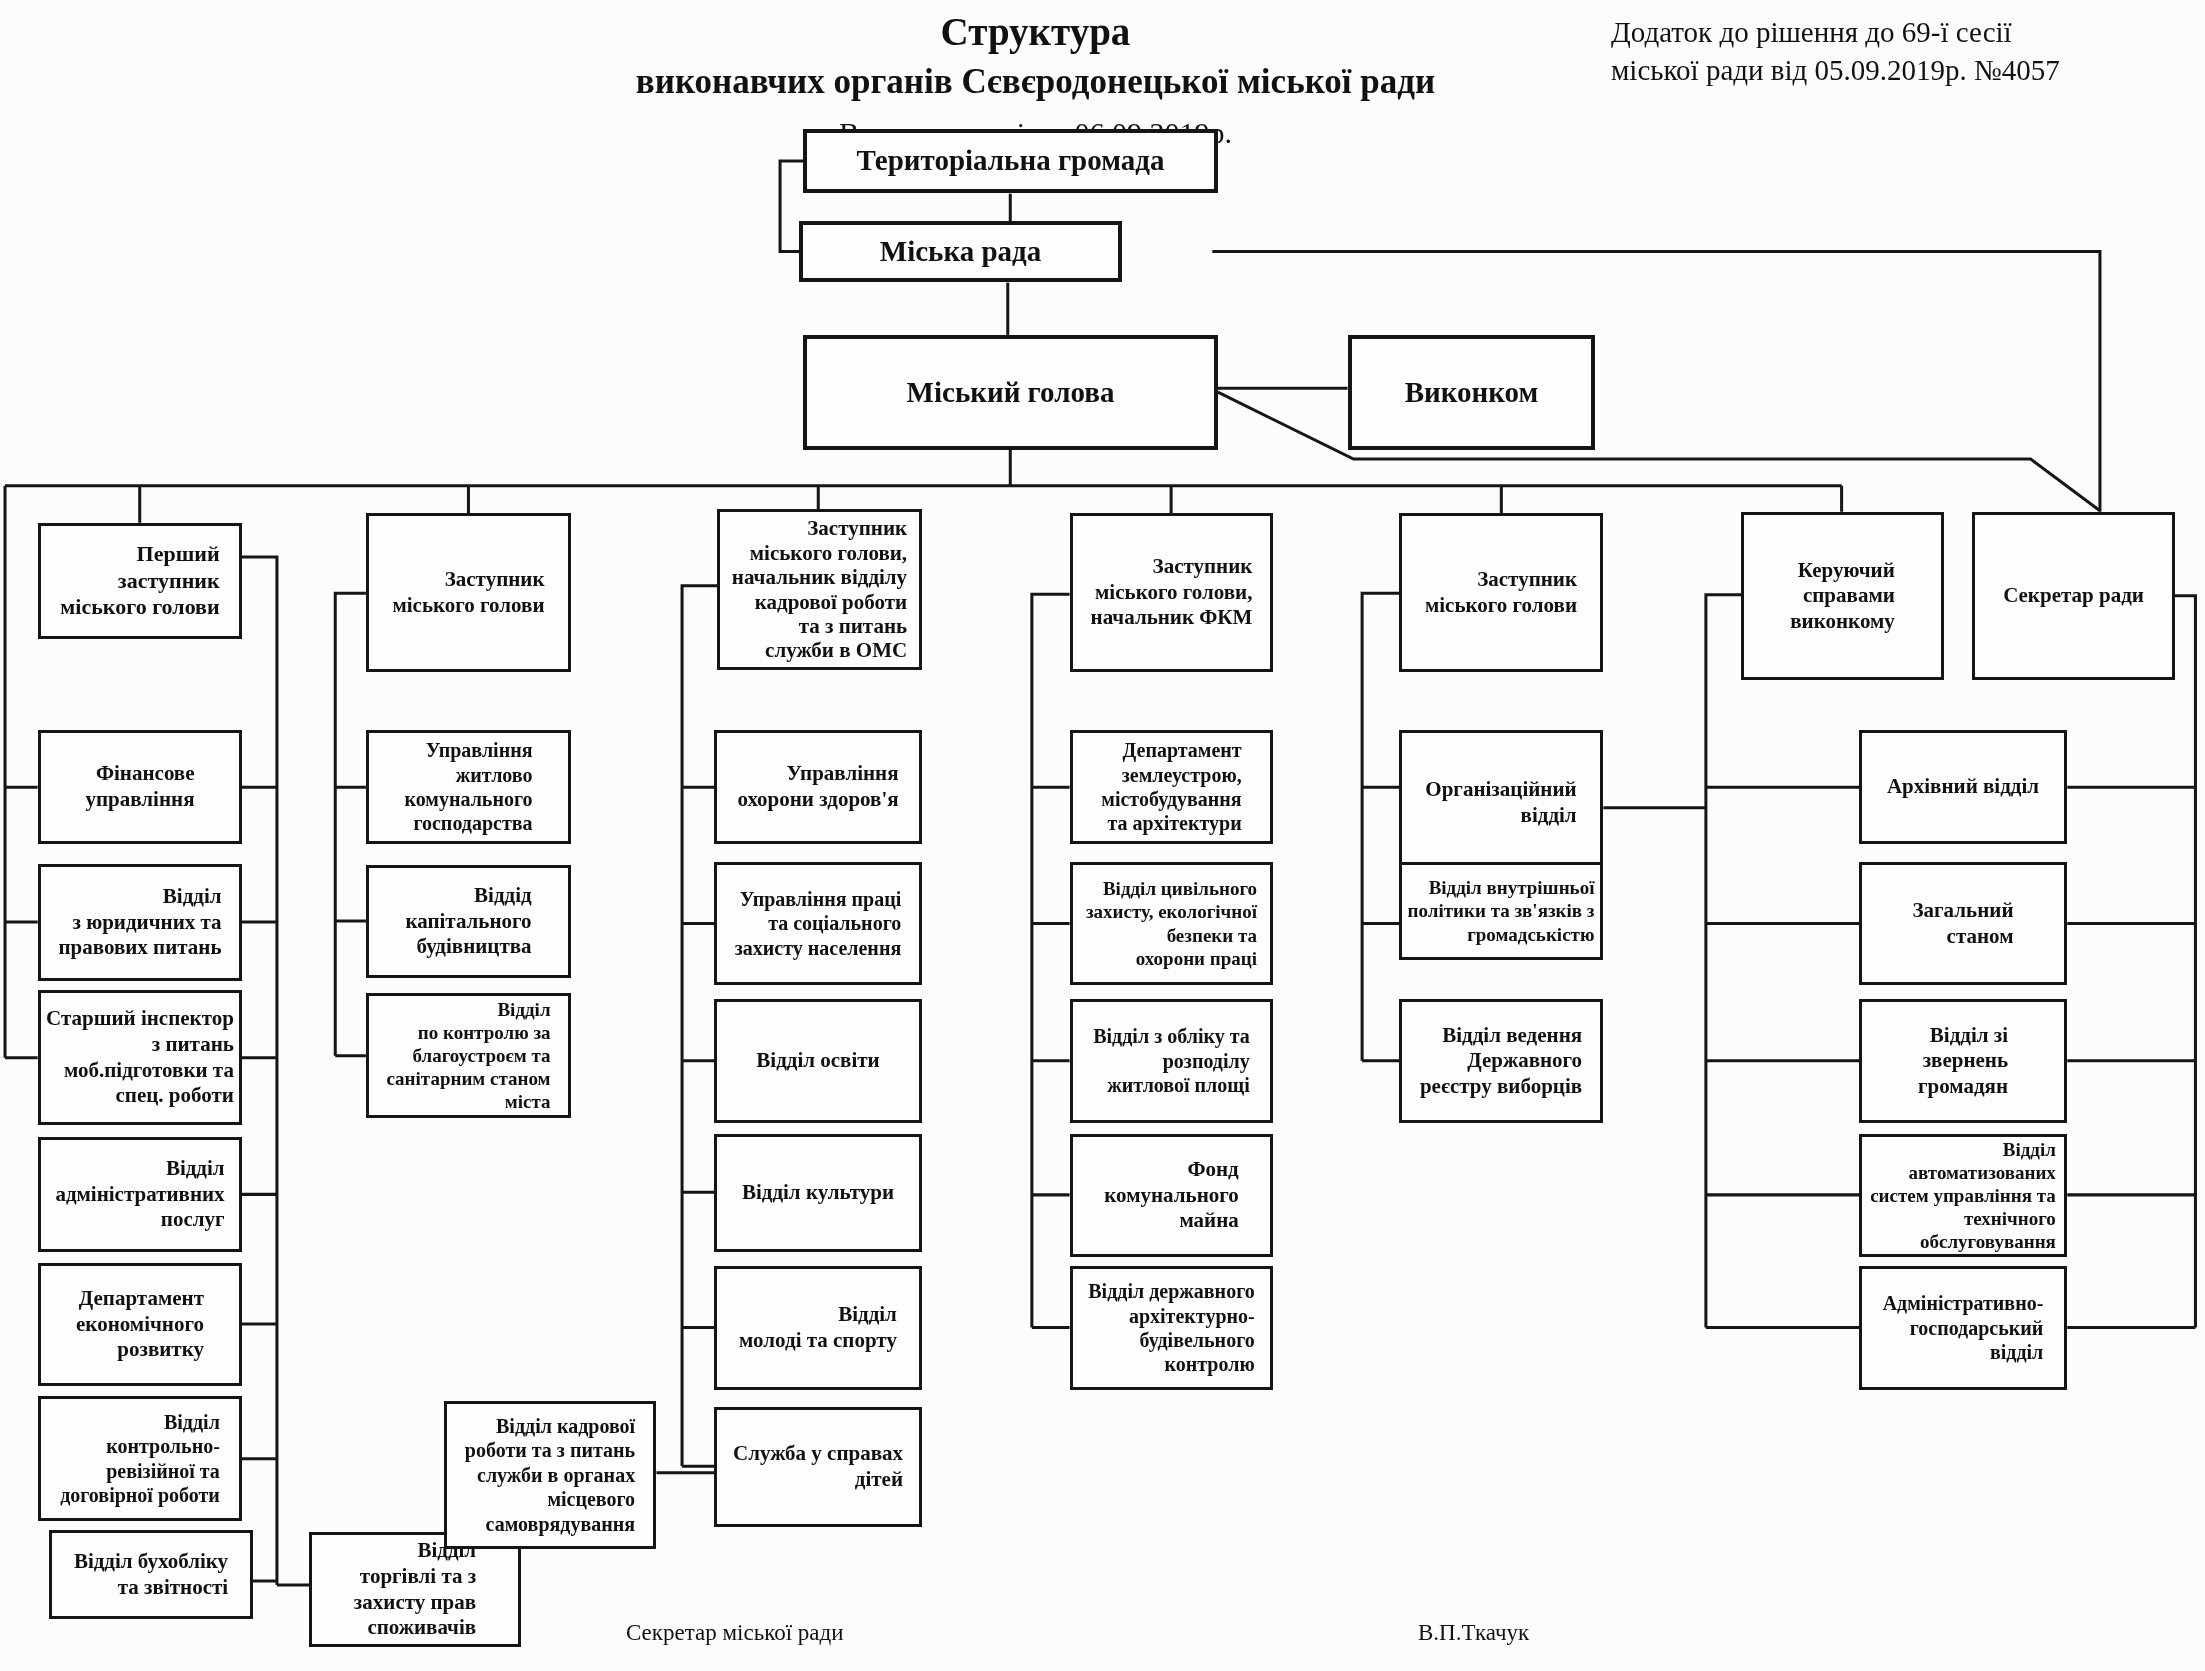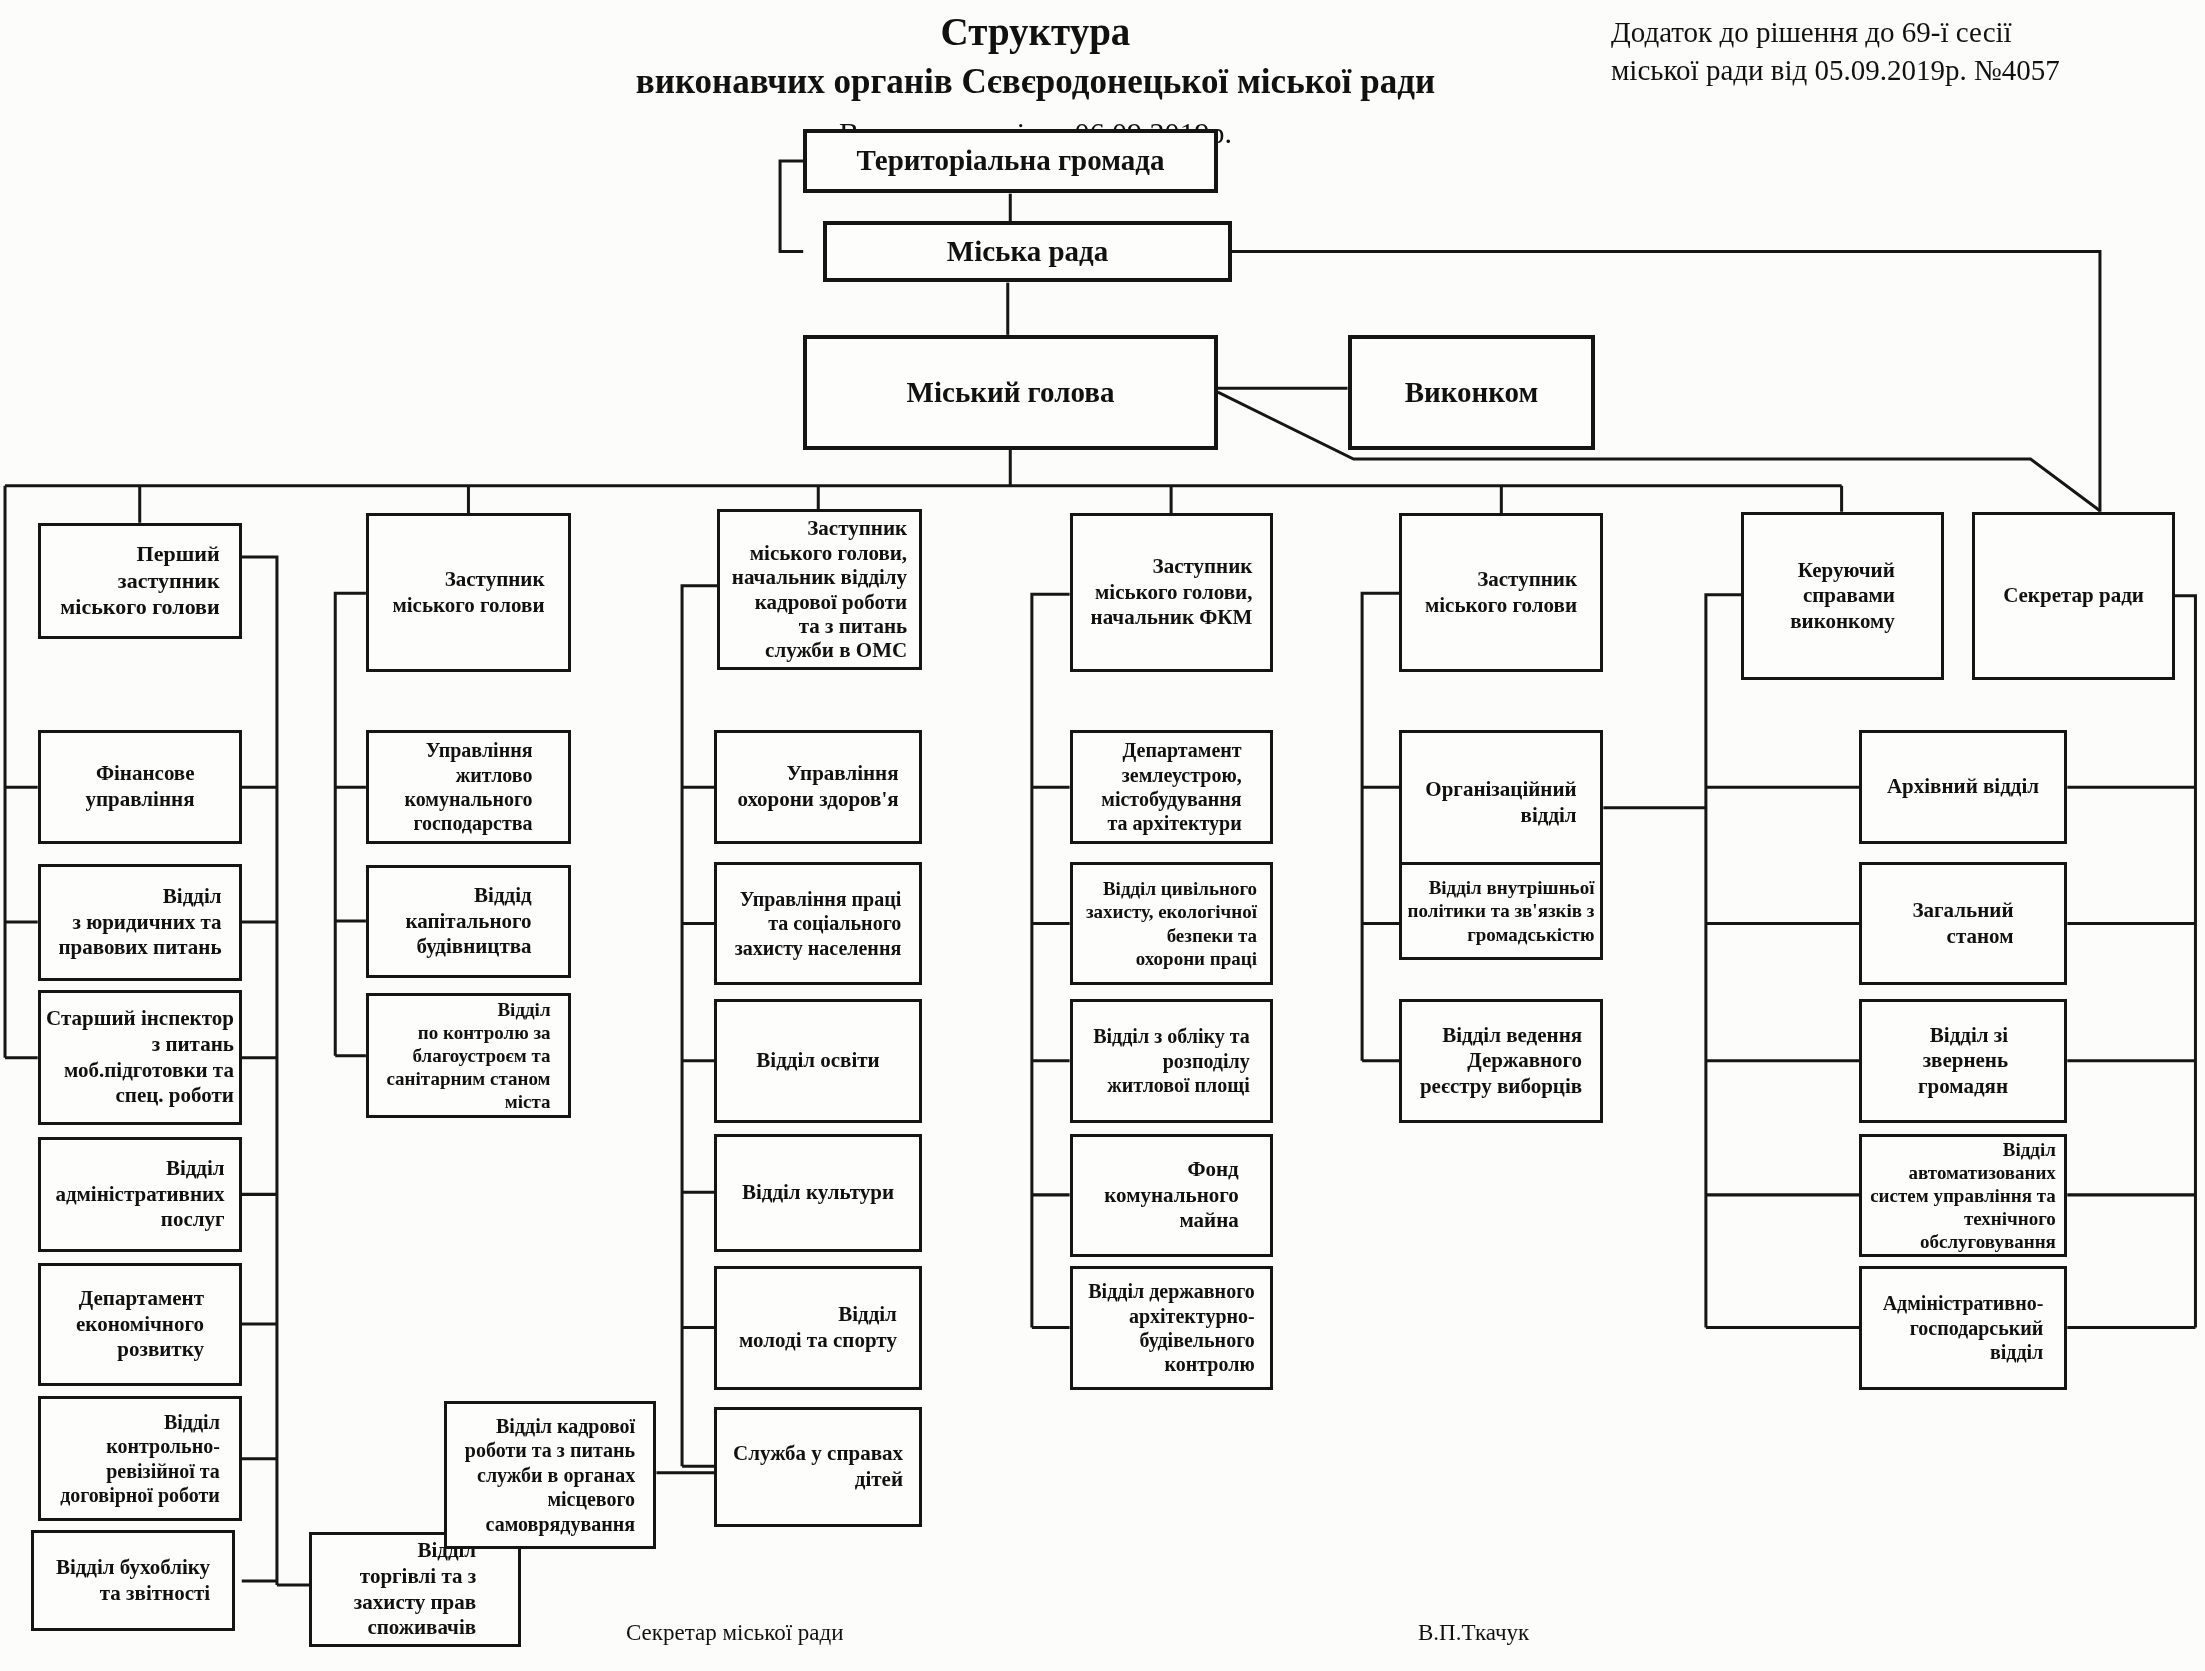--- a/index.html
+++ b/index.html
@@ -51,21 +51,21 @@
   </svg>
 
   <div class="txt" id="title-block">
     <div id="title-line1">Структура</div>
     <div id="title-line2">виконавчих органів Сєвєродонецької міської ради</div>
     <div id="subtitle">Вводиться в дію з 06.09.2019р.</div>
   </div>
   <div class="txt" id="annotation"><span>Додаток до рішення до 69-ї сесії</span><br><span>міської ради від 05.09.2019р. №4057</span></div>
 
   <div class="node big" style="left:803px;top:129px;width:415px;height:64px">Територіальна громада</div>
-  <div class="node big" style="left:823px;top:221px;width:409px;height:61px">Міська рада</div>
+  <div class="node big" style="left:799px;top:221px;width:323px;height:61px">Міська рада</div>
   <div class="node big" style="left:803px;top:335px;width:415px;height:115px">Міський голова</div>
   <div class="node big" style="left:1348px;top:335px;width:247px;height:115px">Виконком</div>
 
   <div class="node fs44" style="left:38px;top:523px;width:204px;height:116px">Перший
 заступник
 міського голови</div>
   <div class="node" style="left:366px;top:513px;width:205px;height:159px">Заступник
 міського голови</div>
   <div class="node tight" style="left:717px;top:509px;width:205px;height:161px">Заступник
 міського голови,
@@ -95,21 +95,21 @@
   <div class="node" style="left:38px;top:1137px;width:204px;height:115px">Відділ
 адміністративних
 послуг</div>
   <div class="node" style="left:38px;top:1263px;width:204px;height:123px">Департамент
 економічного
 розвитку</div>
   <div class="node fs40" style="left:38px;top:1396px;width:204px;height:125px">Відділ
 контрольно-
 ревізійної та
 договірної роботи</div>
-  <div class="node" style="left:31px;top:1530px;width:204px;height:101px">Відділ бухобліку
+  <div class="node" style="left:49px;top:1530px;width:204px;height:89px">Відділ бухобліку
 та звітності</div>
 
   <div class="node fs40" style="left:366px;top:730px;width:205px;height:114px">Управління
 житлово
 комунального
 господарства</div>
   <div class="node" style="left:366px;top:865px;width:205px;height:113px">Віддід
 капітального
 будівництва</div>
   <div class="node fs38" style="left:366px;top:993px;width:205px;height:125px">Відділ

